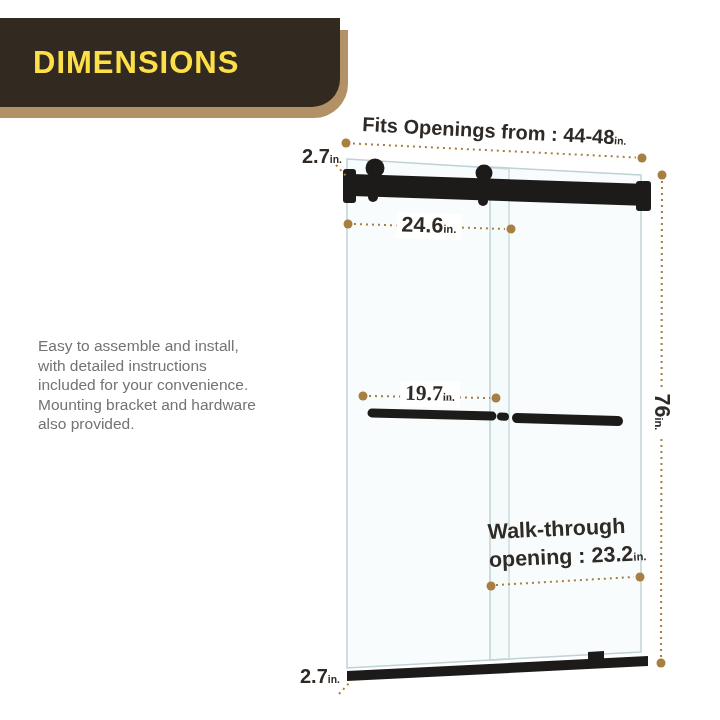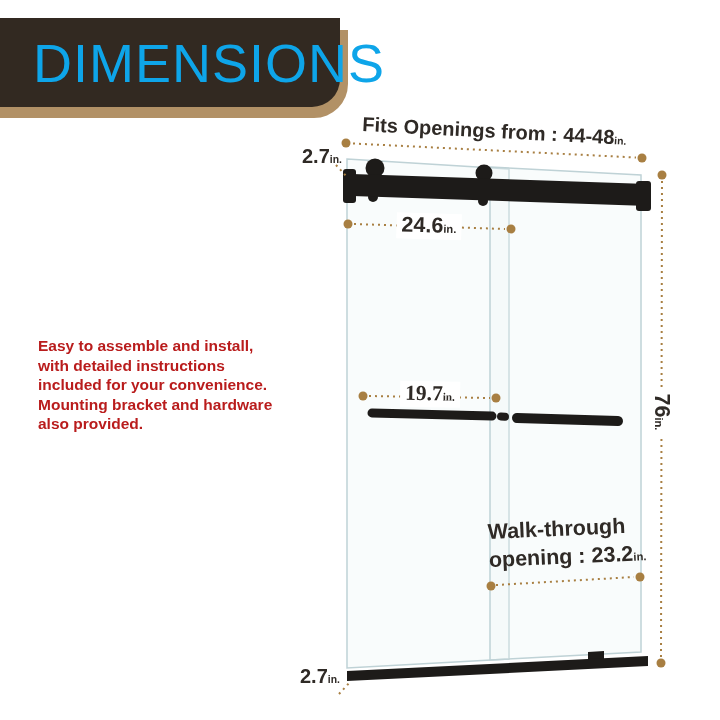--- a/index.html
+++ b/index.html
@@ -11,26 +11,26 @@
   .banner-shadow{
     position:absolute;left:0;top:30px;width:348px;height:88px;
     background:#b29166;border-radius:0 0 34px 0;
   }
   .banner{
     position:absolute;left:0;top:18px;width:340px;height:89px;
     background:#322921;border-radius:0 0 28px 0;
     display:flex;align-items:center;padding-left:33px;box-sizing:border-box;
   }
   .banner-title{
-    color:#0ea5e9;font-size:54px;font-weight:normal;letter-spacing:1px;white-space:nowrap;
+    color:#fde047;font-size:31px;font-weight:bold;letter-spacing:1px;white-space:nowrap;
   }
   
   .description{
     position:absolute;left:38px;top:336px;width:292px;margin:0;
-    color:#b91c1c;font-size:15.5px;font-weight:bold;line-height:19.5px;
+    color:#737373;font-size:15.5px;font-weight:normal;line-height:19.5px;
     white-space:pre-line;
   }
   
   .diagram-svg{position:absolute;left:0;top:0;width:720px;height:720px;}
   
   .dim{
     position:absolute;color:#2f2a26;font-weight:bold;white-space:nowrap;line-height:1;
   }
   .dim .u{font-size:0.52em;}
   .dim-fits{left:363px;top:114px;font-size:20px;transform:rotate(3deg);transform-origin:left top;}

